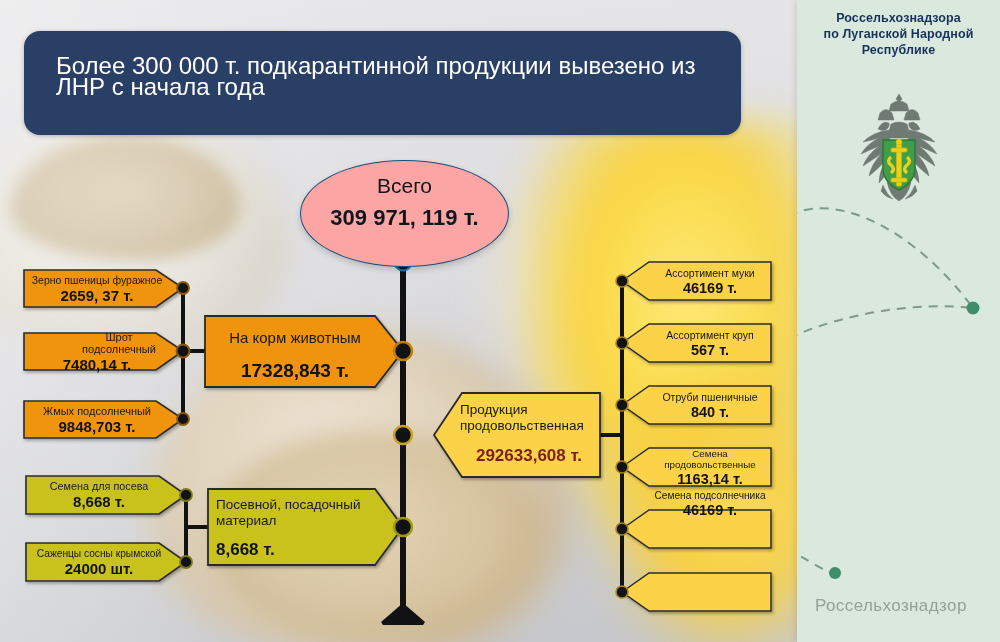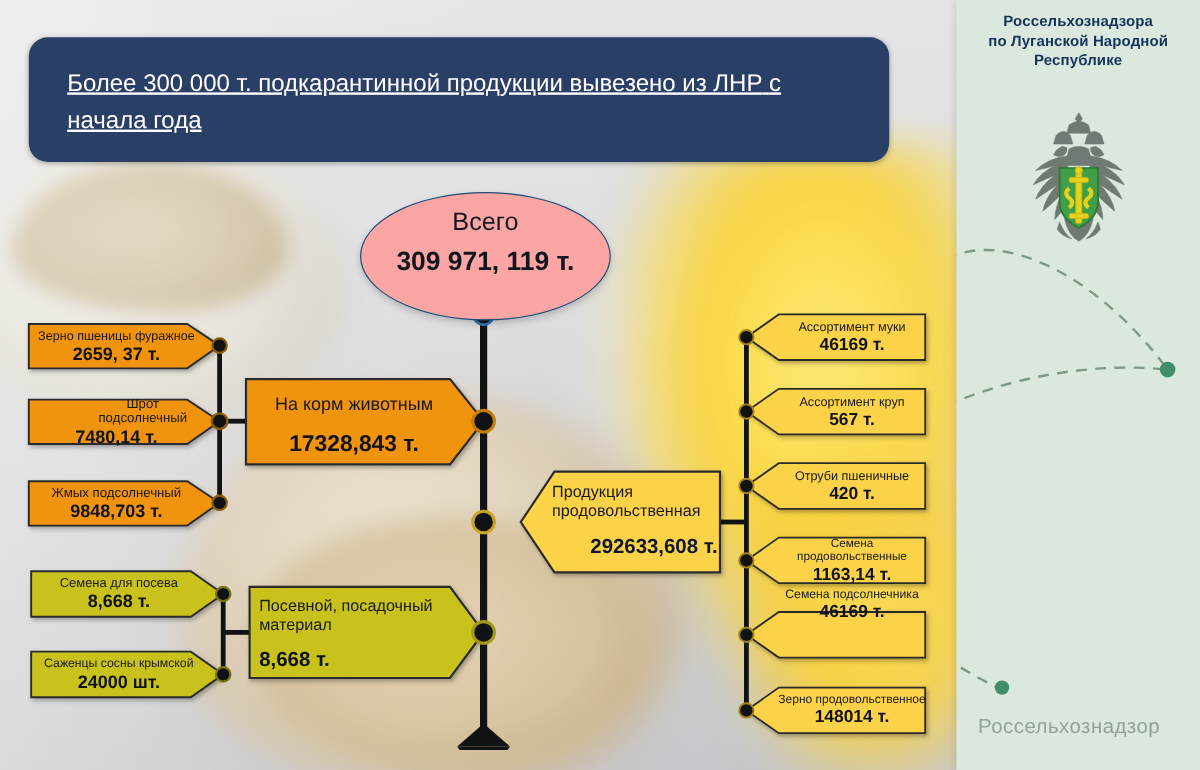--- a/index.html
+++ b/index.html
@@ -91,21 +91,21 @@
 
   
   #title-banner{
     position:absolute;left:24px;top:31px;width:717px;height:104px;
     background:#2a3f66;
     border-radius:16px;
     box-shadow:0 1px 4px rgba(0,0,0,.25);
   }
   #title-banner .t{
     position:absolute;left:32px;top:24px;width:660px;
-    color:#ffffff;font-size:20px;line-height:31px;font-weight:400;text-decoration:underline;
+    color:#ffffff;font-size:24px;line-height:21px;font-weight:400;
   }
 
   .ellipse{
     position:absolute;left:300px;top:160px;width:207px;height:105px;
     border-radius:50%;
     background:#fca5a5;
     border:1.6px solid #1c4f78;
     box-shadow:0 3px 6px rgba(0,0,0,.18);
   }
   .ellipse .l1{
@@ -279,58 +279,52 @@
     <div class="txt" style="justify-content:center;padding-top:8px;">
       <div class="cap" style="font-size:15px;color:#17181a;">На корм животным</div>
       <div class="val" style="font-size:19px;color:#111214;margin-top:14px;">17328,843 т.</div>
     </div>
   </div>
 
   <div class="abox" style="left:452px;top:393px;width:146px;height:84px;">
     <div class="txt" style="justify-content:flex-start;padding-top:9px;padding-left:8px;">
       <div style="font-size:13.5px;color:#17181a;text-align:left;">Продукция</div>
       <div style="font-size:13.5px;color:#17181a;text-align:left;line-height:17px;">продовольственная</div>
-      <div class="val" style="font-size:17px;color:#0f172a;margin-top:12px;text-align:right;">292633,608 т.</div>
+      <div class="val" style="font-size:17px;color:#7f1d1d;margin-top:12px;text-align:center;">292633,608 т.</div>
     </div>
   </div>
 
   <div class="abox" style="left:649px;top:262px;width:122px;height:38px;">
     <div class="txt">
       <div class="cap" style="font-size:10.5px;color:#17181a;">Ассортимент муки</div>
       <div class="val" style="font-size:14.5px;color:#111214;margin-top:1px;">46169 т.</div>
     </div>
   </div>
   <div class="abox" style="left:649px;top:324px;width:122px;height:38px;">
     <div class="txt">
       <div class="cap" style="font-size:10.5px;color:#17181a;">Ассортимент круп</div>
       <div class="val" style="font-size:14.5px;color:#111214;margin-top:1px;">567 т.</div>
     </div>
   </div>
   <div class="abox" style="left:649px;top:386px;width:122px;height:38px;">
     <div class="txt">
       <div class="cap" style="font-size:10.5px;color:#17181a;">Отруби пшеничные</div>
-      <div class="val" style="font-size:14.5px;color:#111214;margin-top:1px;">420 т.</div>
+      <div class="val" style="font-size:14.5px;color:#111214;margin-top:1px;">840 т.</div>
     </div>
   </div>
   <div class="abox" style="left:647px;top:448px;width:126px;height:38px;">
     <div class="txt">
       <div class="cap" style="font-size:9.8px;color:#17181a;">Семена продовольственные</div>
       <div class="val" style="font-size:14.5px;color:#111214;margin-top:1px;">1163,14 т.</div>
     </div>
   </div>
   <div class="abox" style="left:647px;top:492px;width:126px;height:23px;">
     <div class="txt">
       <div class="cap" style="font-size:10.2px;color:#17181a;">Семена подсолнечника</div>
       <div class="val" style="font-size:14.5px;color:#111214;margin-top:1px;">46169 т.</div>
-    </div>
-  </div>
-  <div class="abox" style="left:647px;top:573px;width:126px;height:38px;">
-    <div class="txt">
-      <div class="cap" style="font-size:10px;color:#17181a;">Зерно продовольственное</div>
-      <div class="val" style="font-size:14.5px;color:#111214;margin-top:1px;">148014 т.</div>
     </div>
   </div>
 
   <div class="abox" style="left:26px;top:476px;width:146px;height:38px;">
     <div class="txt">
       <div class="cap" style="font-size:10.8px;color:#17181a;">Семена для посева</div>
       <div class="val" style="font-size:15px;color:#111214;margin-top:1px;">8,668 т.</div>
     </div>
   </div>
   <div class="abox" style="left:26px;top:543px;width:146px;height:38px;">

